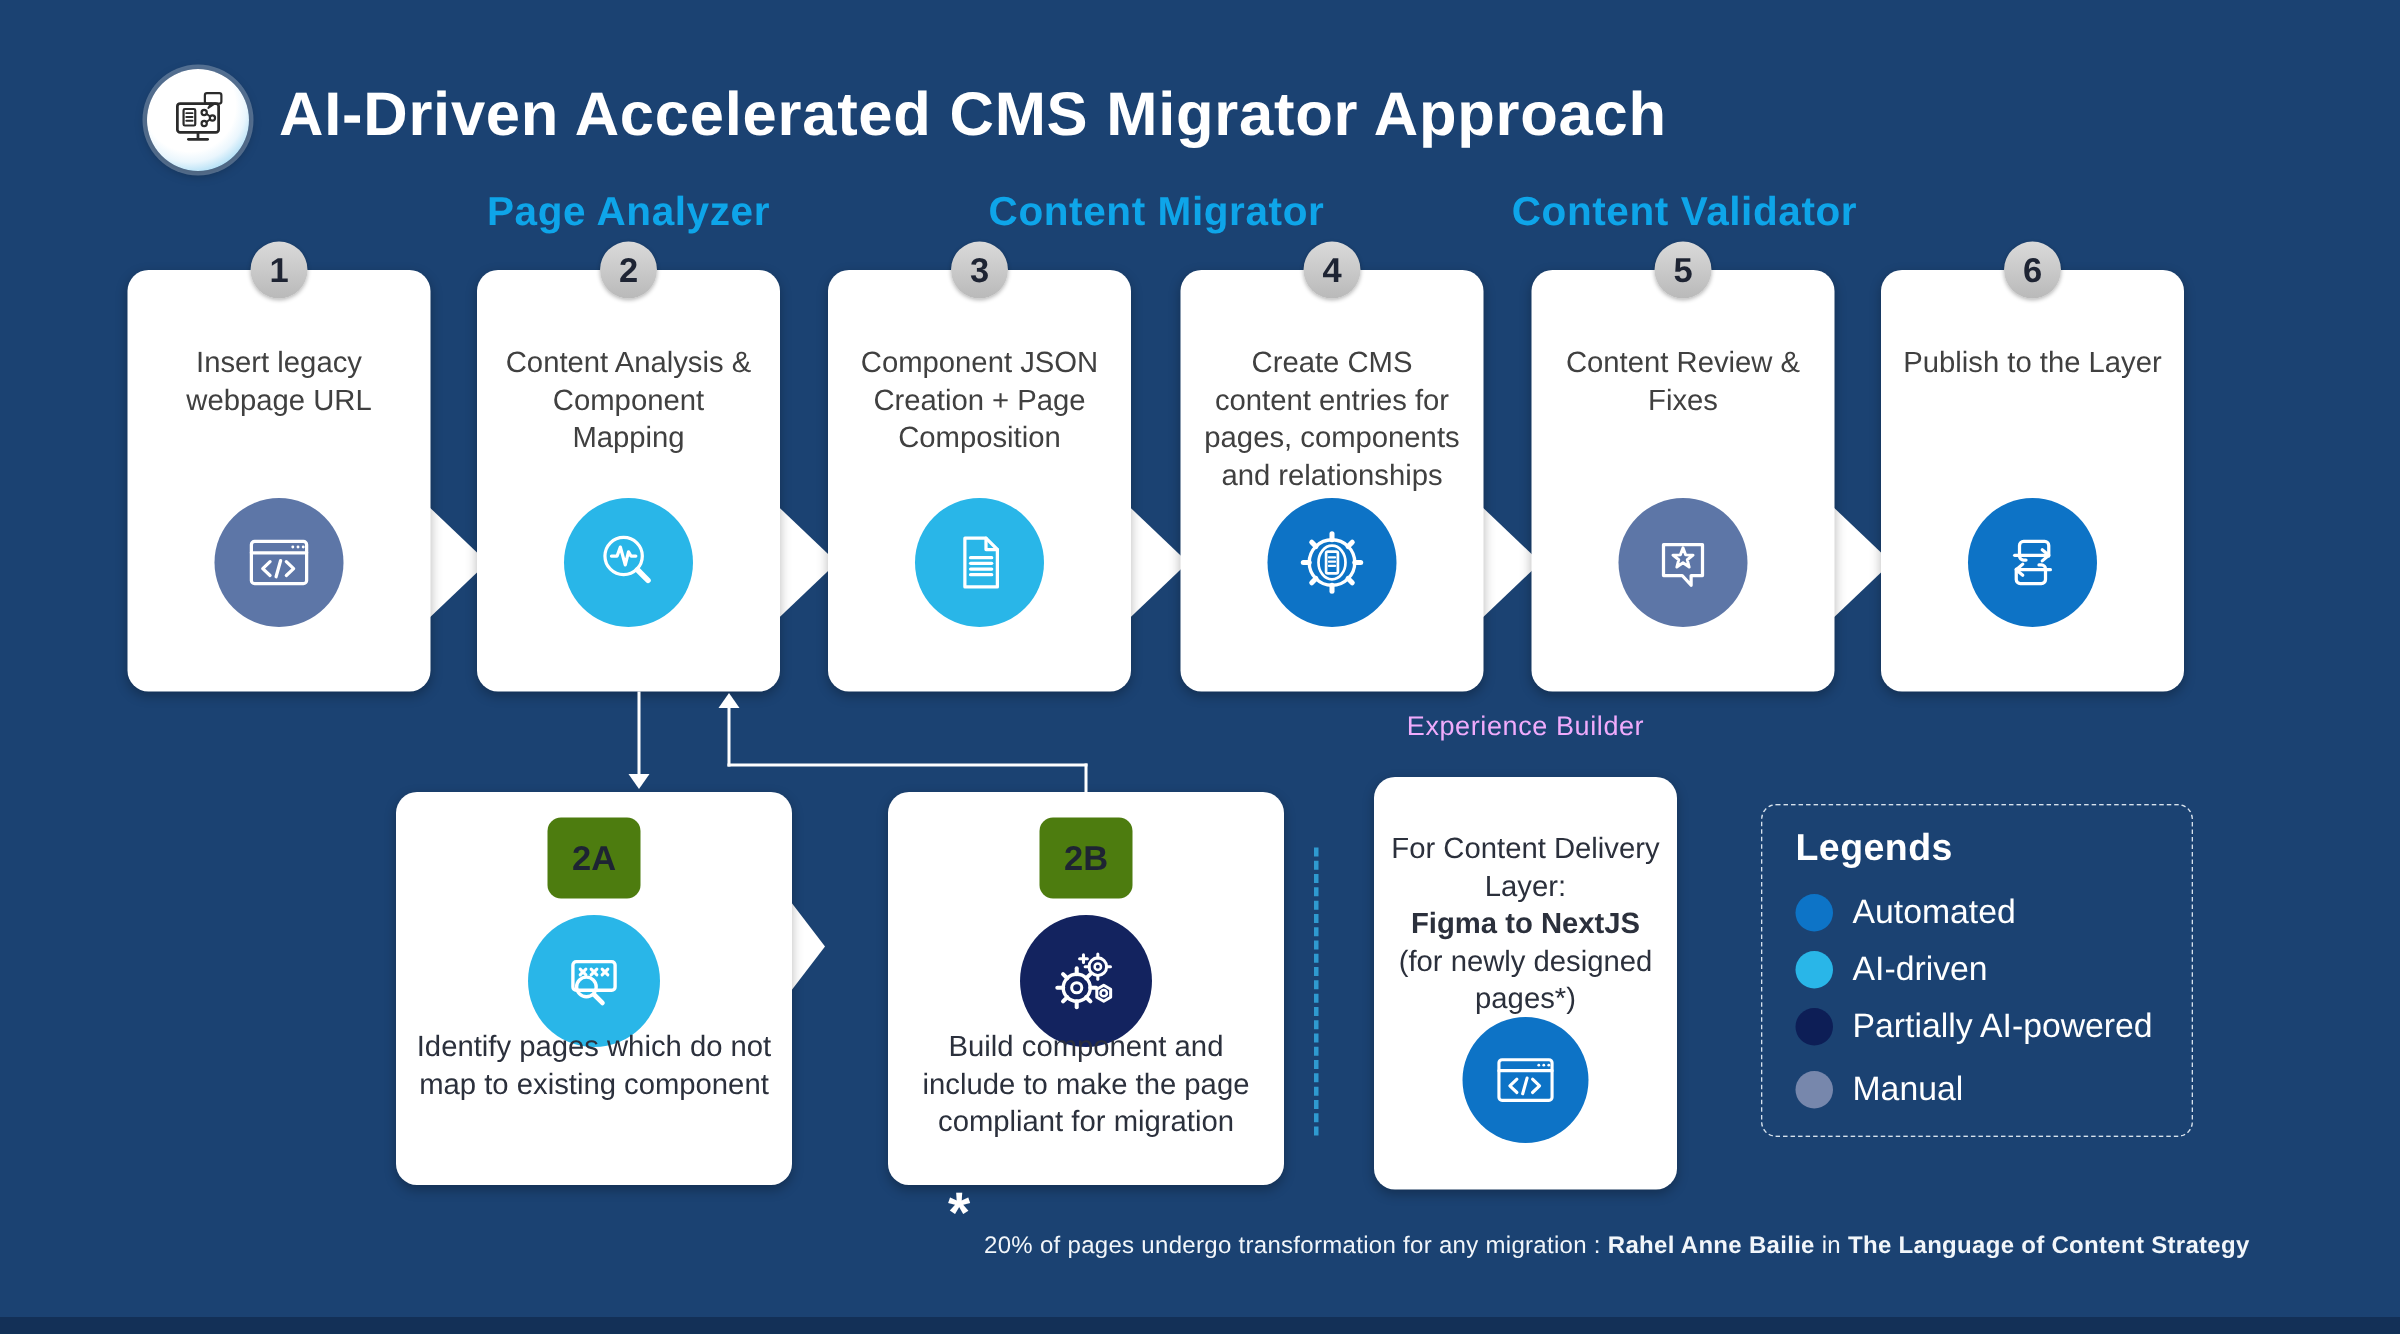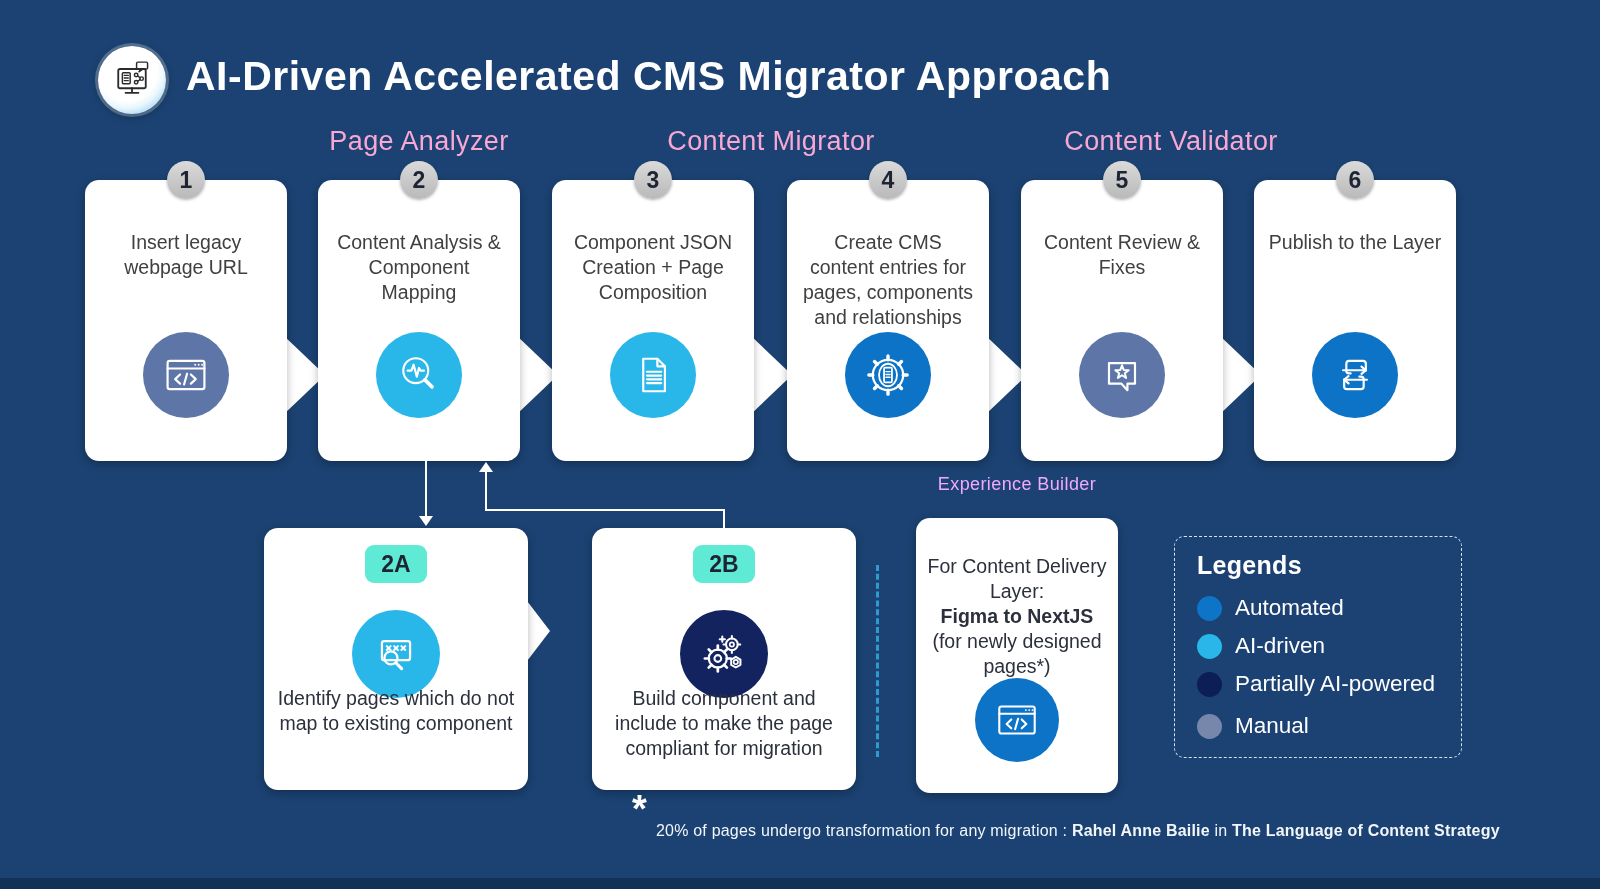--- a/index.html
+++ b/index.html
@@ -17,40 +17,40 @@
     background:radial-gradient(circle at 42% 36%, #ffffff 52%, #eaf6fd 64%, #9ed7f3 82%, #ffffff 96%);
     box-shadow:0 0 0 3px rgba(255,255,255,.25), 0 2px 8px rgba(0,0,0,.35);
     display:flex;align-items:center;justify-content:center;
   }
   .page-title{
     left:186px;top:53px;width:1200px;
     color:#ffffff;font-size:41px;font-weight:700;letter-spacing:.5px;
   }
   .section-header{
     top:126px;transform:translateX(-50%);
-    color:#f9a8d4;font-size:27px;font-weight:400;letter-spacing:.4px;white-space:nowrap;
+    color:#0ea5e9;font-size:27px;font-weight:700;letter-spacing:.4px;white-space:nowrap;
   }
   
   .card{
     background:#ffffff;border-radius:14px;z-index:2;
     box-shadow:0 3px 8px rgba(0,0,0,.28);
   }
   .row1{top:180px;width:202px;height:281px;}
   .row2{top:528px;width:264px;height:262px;}
   .badge-circle{
     position:absolute;left:50%;top:-19px;transform:translateX(-50%);
     width:38px;height:38px;border-radius:50%;
     background:linear-gradient(180deg,#dadada 0%,#b9b9b9 100%);
     box-shadow:0 1px 3px rgba(0,0,0,.3);
     display:flex;align-items:center;justify-content:center;
     color:#1e2433;font-size:23px;font-weight:700;
   }
   .badge-rect{
     position:absolute;left:50%;top:17px;transform:translateX(-50%);
-    width:62px;height:38px;border-radius:9px;background:#5eead4;
+    width:62px;height:54px;border-radius:9px;background:#4d7c0f;
     display:flex;align-items:center;justify-content:center;
     color:#1e2433;font-size:23px;font-weight:700;
   }
   .step-text{
     position:absolute;top:50px;left:0;width:100%;padding:0 13px;
     text-align:center;color:#404040;font-size:19.5px;line-height:1.28;font-weight:400;
   }
   .sub-text{
     position:absolute;top:158px;left:0;width:100%;padding:0 12px;
     text-align:center;color:#2b303c;font-size:19.5px;line-height:1.28;font-weight:400;
@@ -136,21 +136,21 @@
       <line x1="30.2" y1="19.5" x2="32.8" y2="21.5" stroke-width="1.4"></line>
       <line x1="30.2" y1="25.5" x2="32.8" y2="23.5" stroke-width="1.4"></line>
       <rect x="29" y="4.5" width="12" height="7.5" rx="1.5" stroke-width="1.6"></rect>
       <path d="M33.5 12 l-2 3.2 l4.8 -3.2" stroke-width="1.4"></path>
     </svg>
   </div>
   <div class="abs page-title">AI-Driven Accelerated CMS Migrator Approach</div>
 
   <div class="abs section-header" style="left:419px;">Page Analyzer</div>
   <div class="abs section-header" style="left:771px;">Content Migrator</div>
-  <div class="abs section-header" style="left:1123px;margin-left:48px;">Content Validator</div>
+  <div class="abs section-header" style="left:1123px;">Content Validator</div>
 
   <div class="abs chev" style="left:283px;top:335px;width:42px;height:80px;"></div>
   <div class="abs chev" style="left:516px;top:335px;width:42px;height:80px;"></div>
   <div class="abs chev" style="left:750px;top:335px;width:42px;height:80px;"></div>
   <div class="abs chev" style="left:985px;top:335px;width:42px;height:80px;"></div>
   <div class="abs chev" style="left:1219px;top:335px;width:42px;height:80px;"></div>
 
   <div class="abs chev" style="left:524px;top:597px;width:26px;height:68px;"></div>
 
   <div class="abs line" style="left:425px;top:461px;width:2px;height:56px;"></div>

